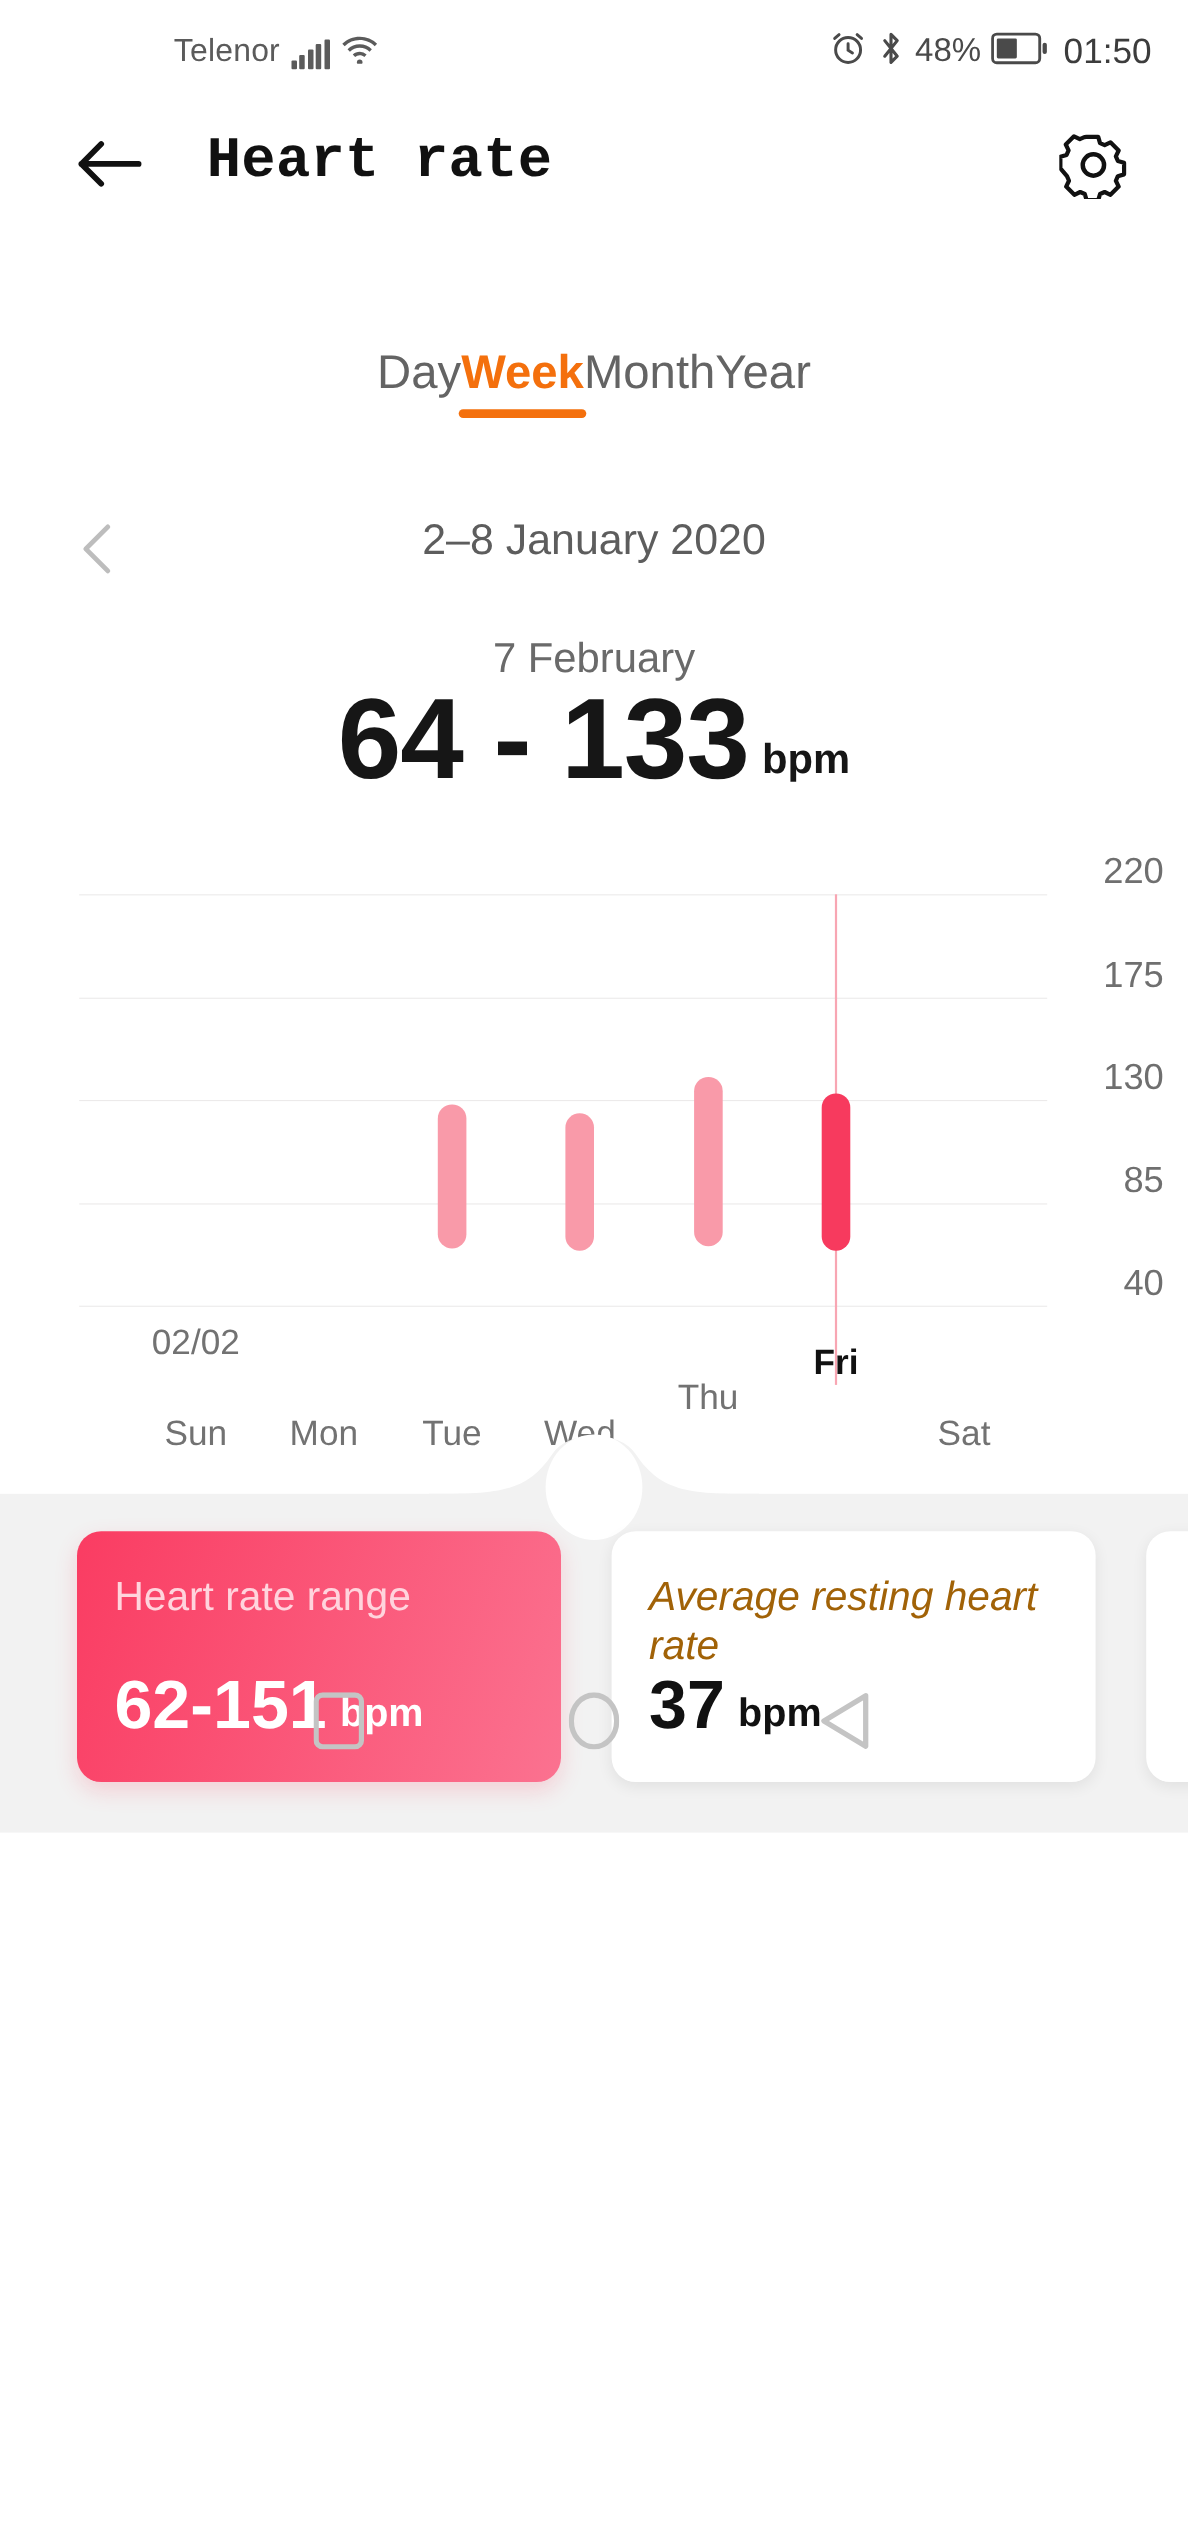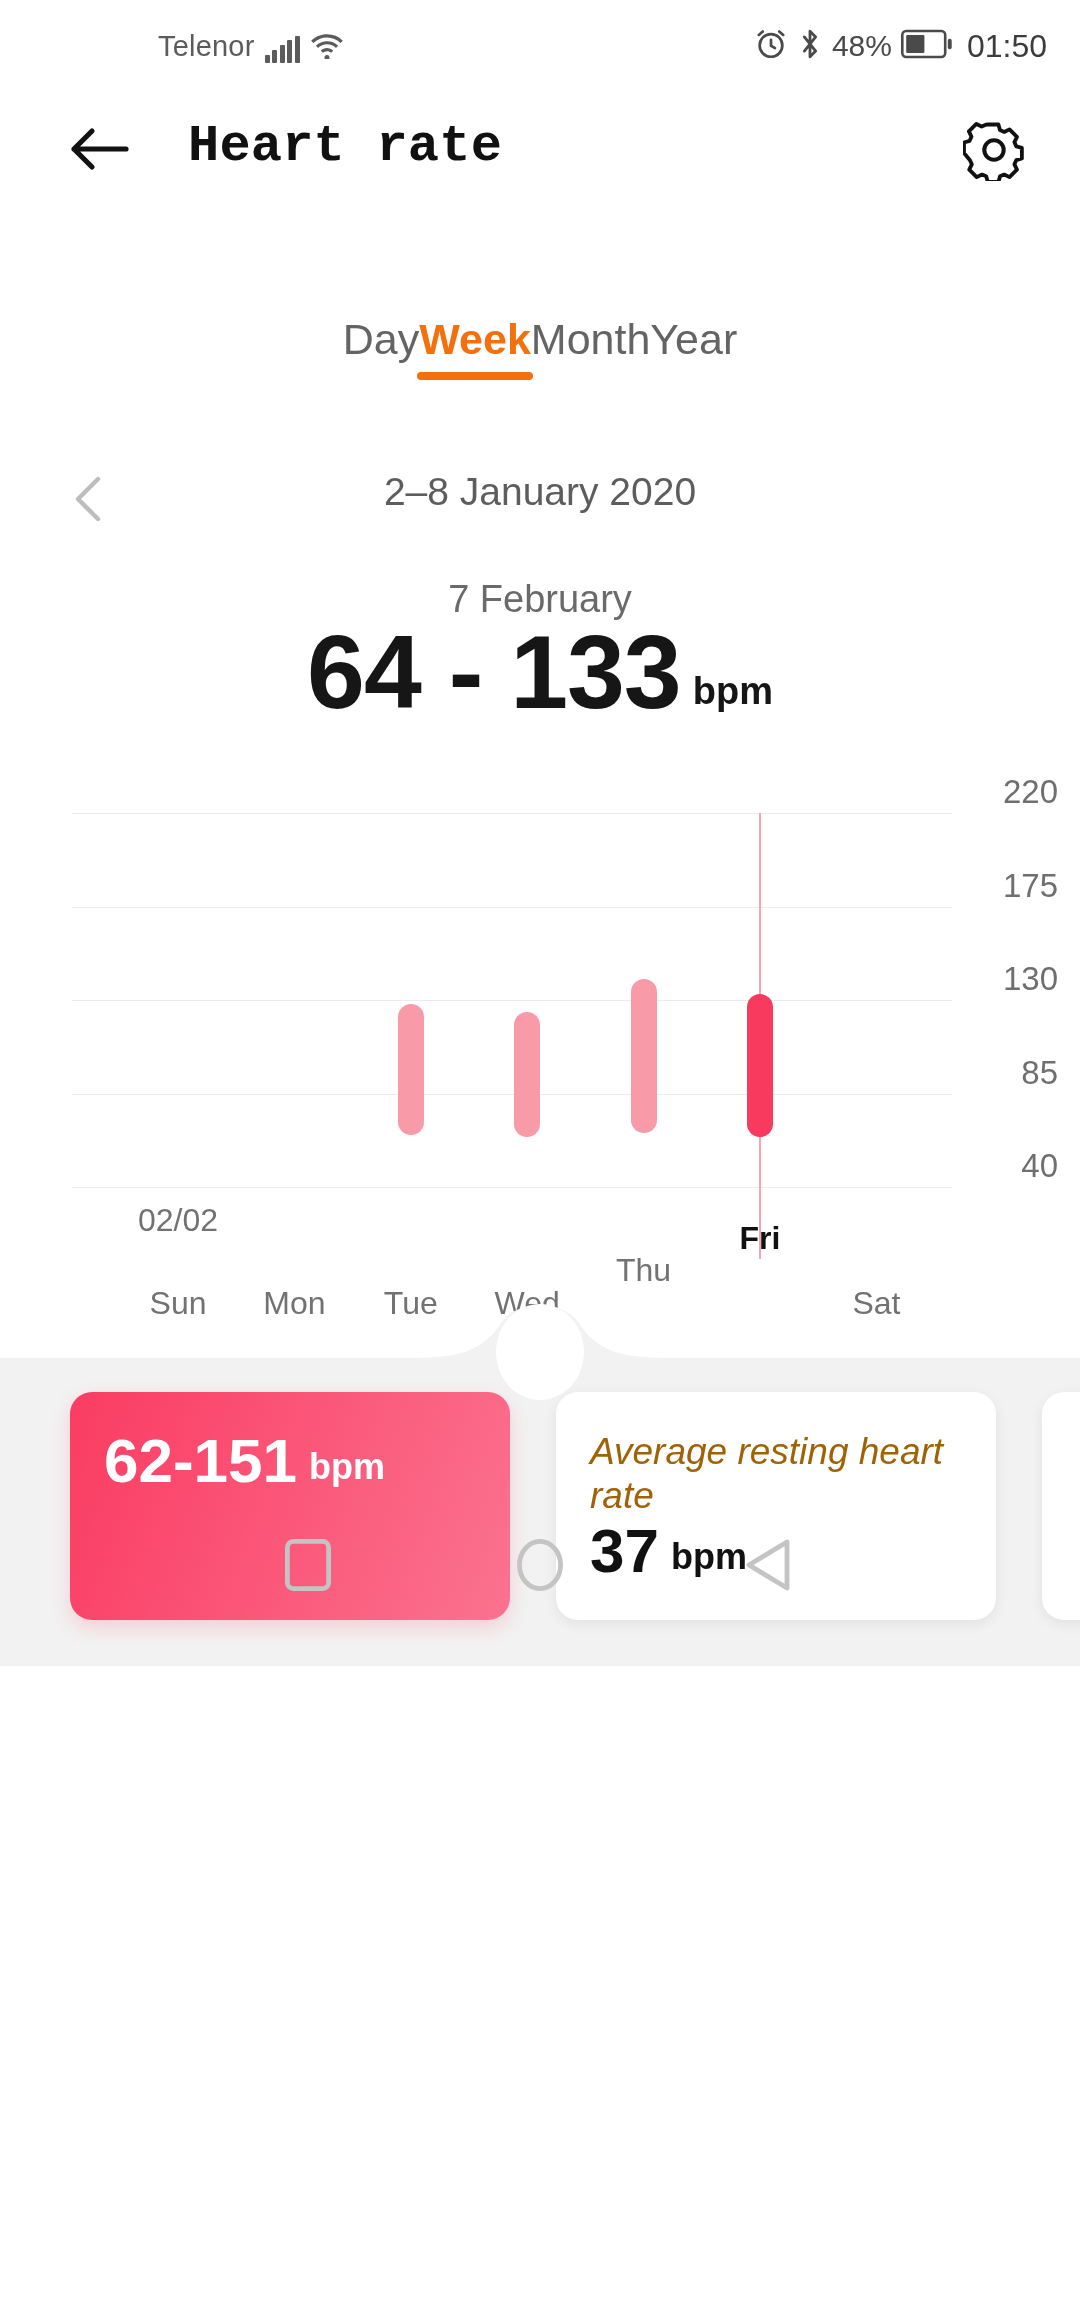--- a/index.html
+++ b/index.html
@@ -245,20 +245,21 @@
   <div class="sheet"></div>
   <div class="sheet-notch">
     <svg width="300" height="120" viewBox="0 0 300 120">
       <path d="M0 66 C60 66 88 66 112 30 C126 8 174 8 188 30 C212 66 240 66 300 66 L300 120 L0 120 Z" fill="#f2f2f2"></path>
       <ellipse cx="150" cy="60" rx="44" ry="48" fill="#ffffff"></ellipse>
     </svg>
   </div>
 
   <div class="cards">
     <div class="card pink">
+      <div class="card-title">Heart rate range</div>
       <div class="card-value">
         <span class="v">62-151</span>
         <span class="u">bpm</span>
       </div>
     </div>
     <div class="card white">
       <div class="card-title">Average resting heart rate</div>
       <div class="card-value">
         <span class="v">37</span>
         <span class="u">bpm</span>

